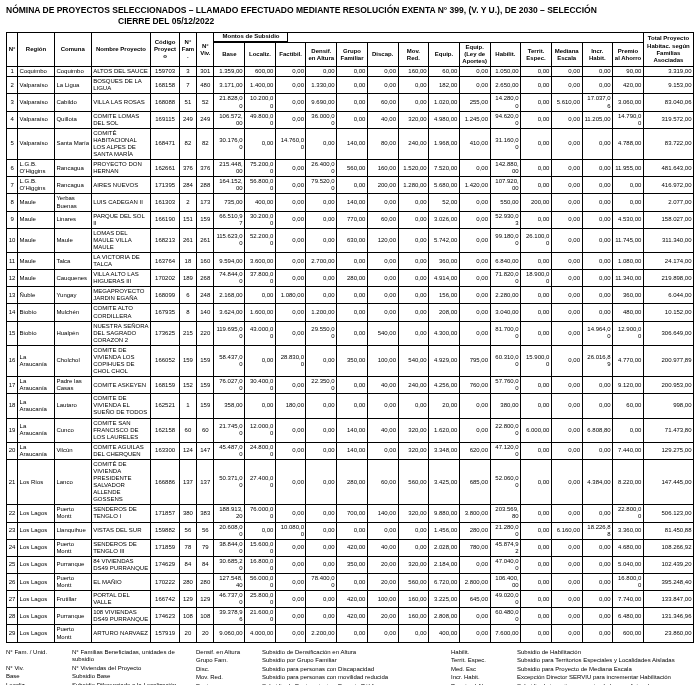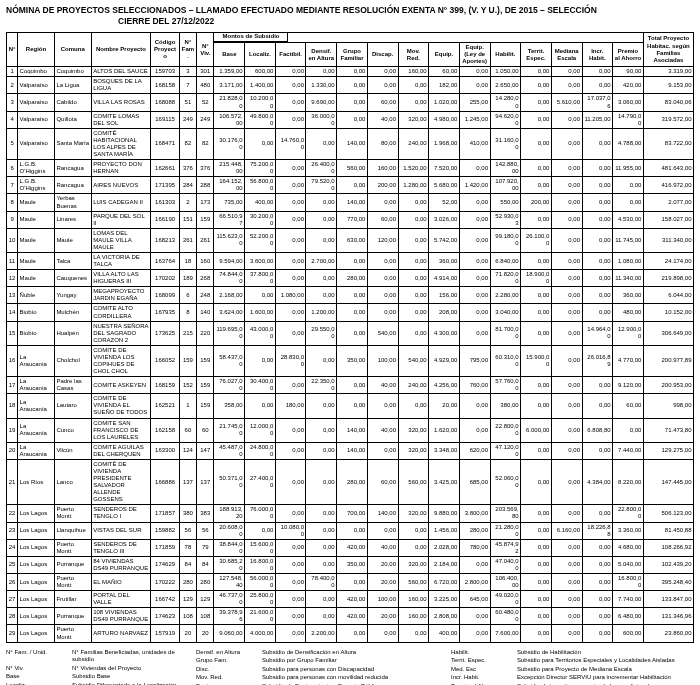--- a/index.html
+++ b/index.html
@@ -27,22 +27,22 @@
   .legend-col:nth-child(2){flex:0 0 255px;}
   .legend-col:nth-child(3){flex:1;}
   .legend-item{display:flex;margin-bottom:1px;}
   .legend-term{flex:0 0 62px;padding-right:4px;}
   .legend-def{flex:1;}
 </style>
 </head>
 <body>
 
 <h1 class="doc-title">
-  <span class="line1">NÓMINA DE PROYECTOS SELECCIONADOS – LLAMADO EFECTUADO MEDIANTE RESOLUCIÓN EXENTA N° 399, (V. Y U.), DE 2015 – SELECCIÓN</span>
-  <span class="line2">CIERRE DEL 27/12/2022</span>
+  <span class="line1">NÓMINA DE PROYECTOS SELECCIONADOS – LLAMADO EFECTUADO MEDIANTE RESOLUCIÓN EXENTA N° 399, (V. Y U.), DE 2030 – SELECCIÓN</span>
+  <span class="line2">CIERRE DEL 05/12/2022</span>
 </h1>
 
 <table class="projects">
   <colgroup>
     <col style="width:1.6%">
       <col style="width:5.3%">
       <col style="width:5.3%">
       <col style="width:8.6%">
     <col style="width:4.1%">
       <col style="width:2.5%">

